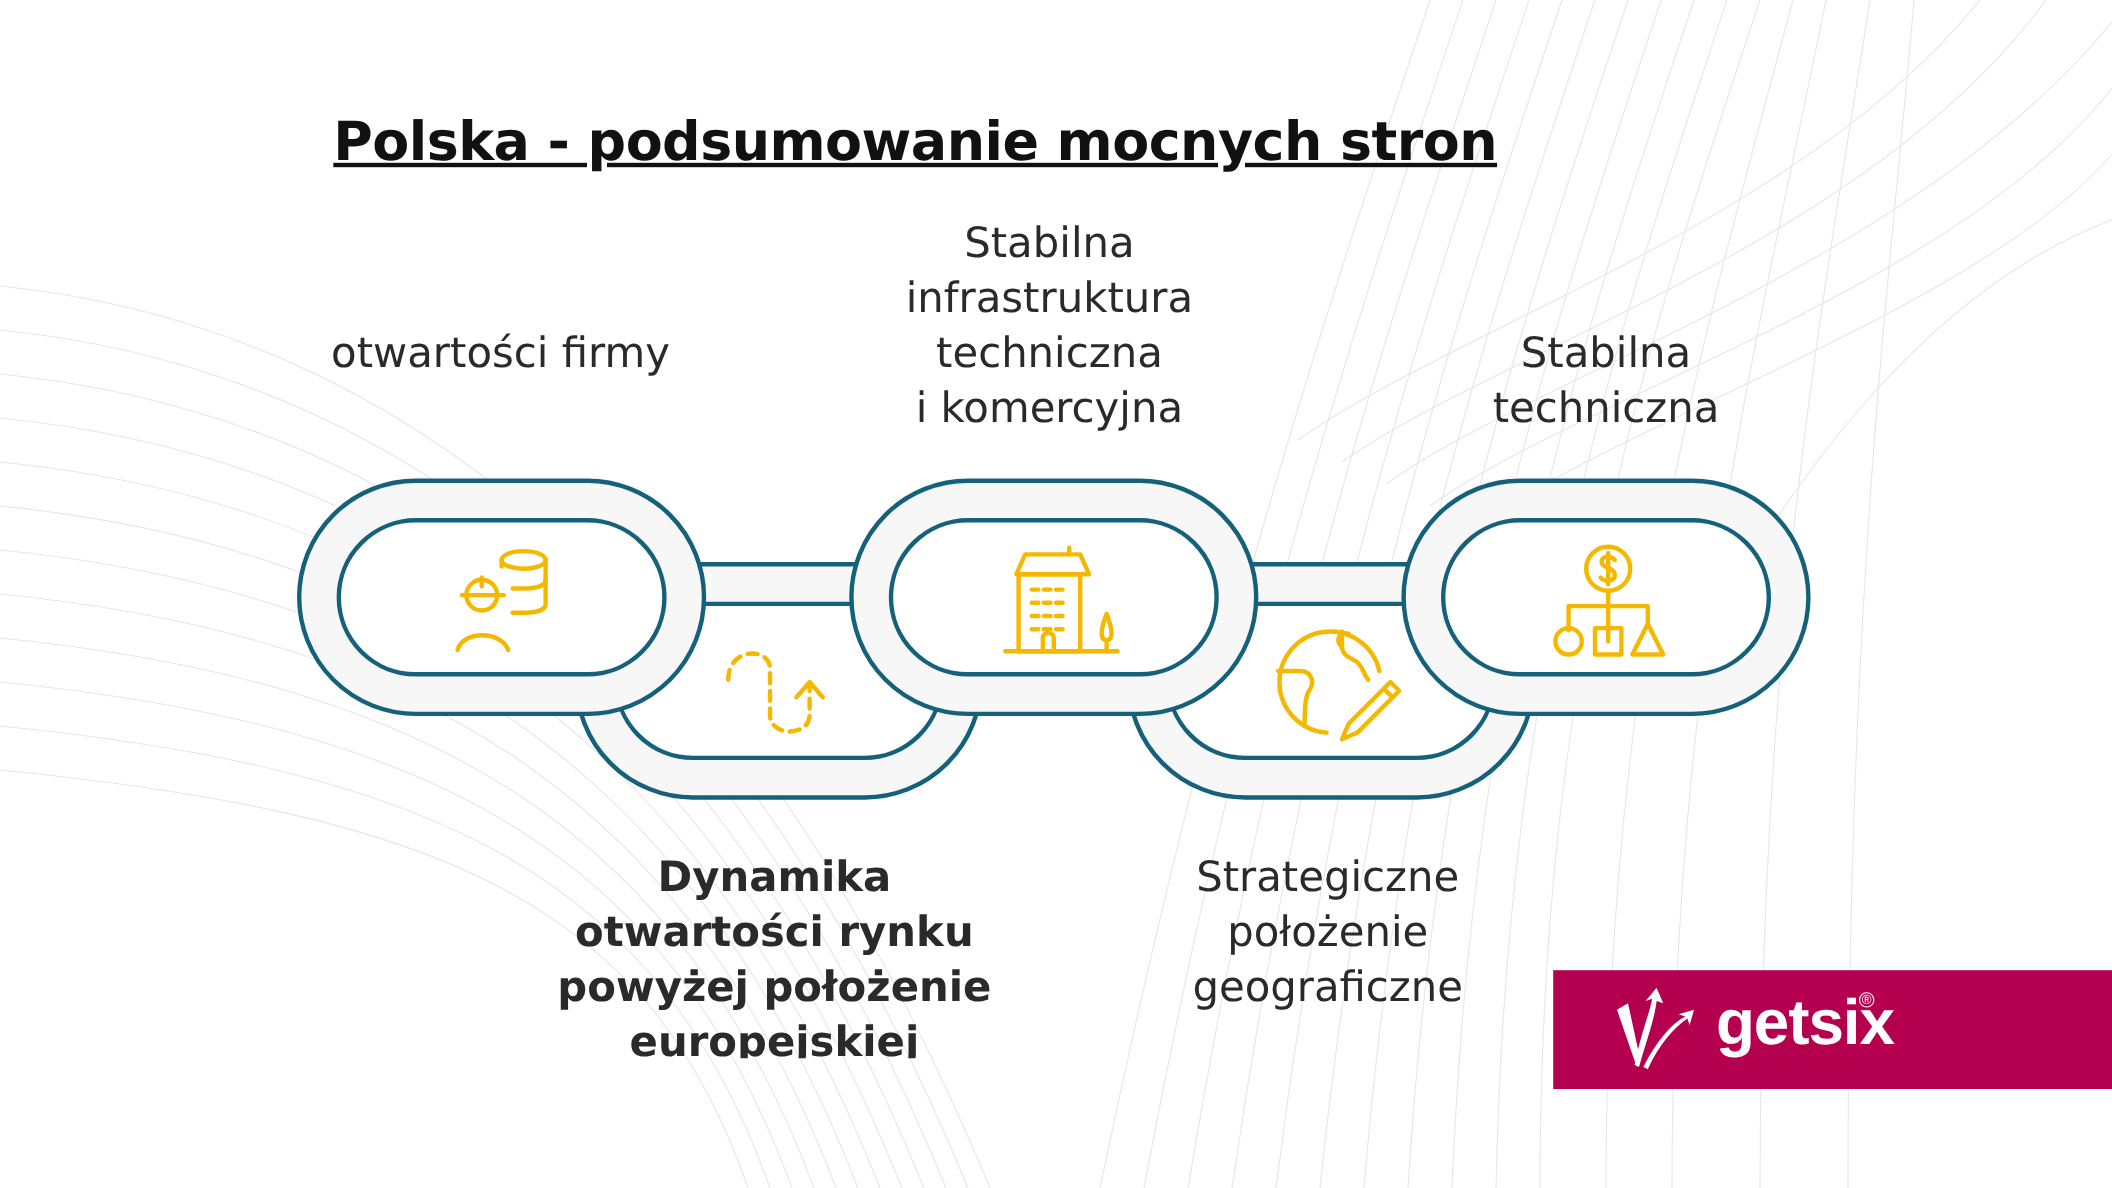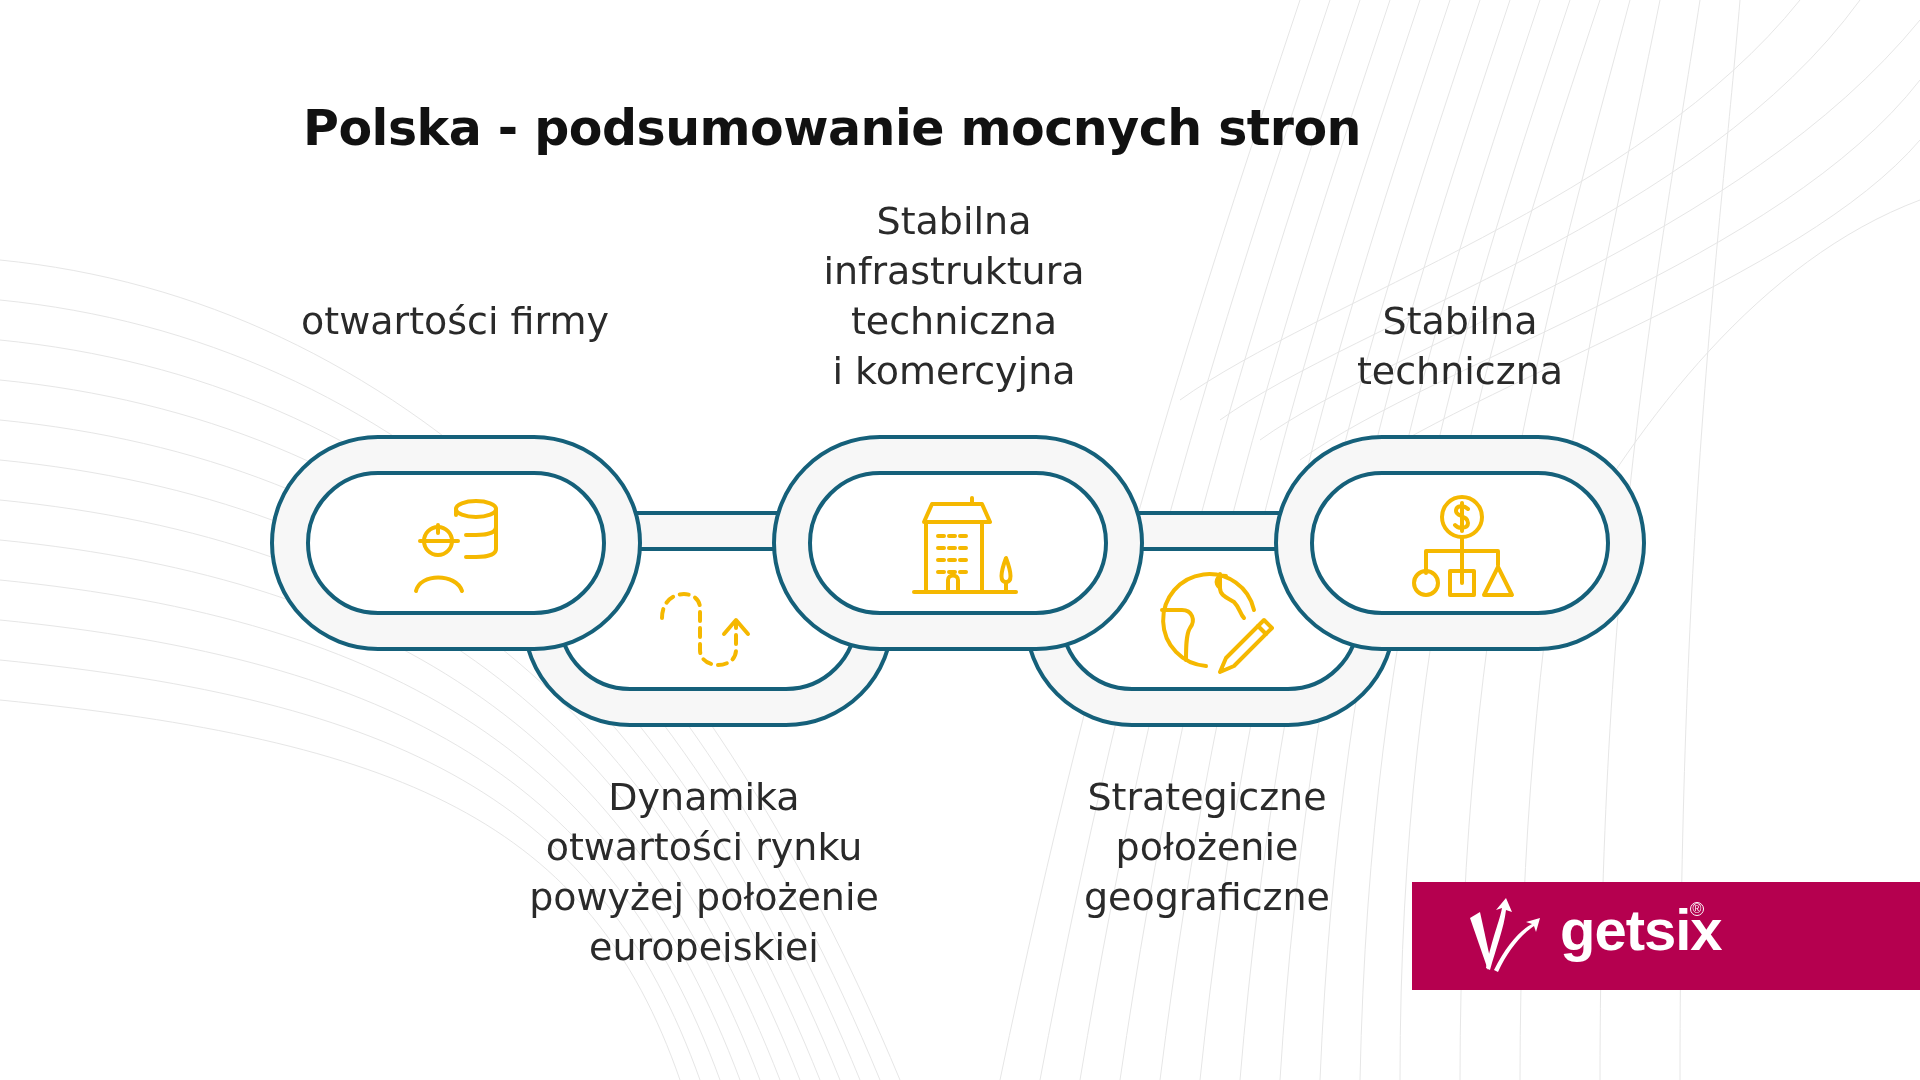--- a/index.html
+++ b/index.html
@@ -1,18 +1,18 @@
 <!DOCTYPE html>
 <html><head>
 <meta charset="utf-8">
 <style>
   html, body { margin:0; padding:0; }
   body { width:1920px; height:1080px; position:relative; overflow:hidden; background:#ffffff; font-family:"DejaVu Sans", sans-serif; color:#222; }
   #bg { position:absolute; left:0; top:0; width:1920px; height:1080px; }
-  .title { position:absolute; left:0; top:100px; width:1664px; text-align:center; font-size:49px; font-weight:bold; color:#111; letter-spacing:-0.5px; }
+  .title { position:absolute; left:0; top:100px; width:1664px; text-align:center; font-size:49px; font-weight:bold; color:#111; letter-spacing:-0.5px;text-decoration:underline; }
   .label { position:absolute; text-align:center; font-size:38px; line-height:50px; color:#2a2a2a; white-space:nowrap; transform:translateX(-50%); }
   .label div { display:block; }
   #chain { position:absolute; left:0; top:0; width:1920px; height:1080px; }
   .logo-box { position:absolute; left:1412px; top:882px; width:508px; height:108px; background:#b5004f; }
   .logo-text { position:absolute; left:128px; top:14px; font-family:"Liberation Sans", sans-serif; font-weight:bold; font-size:58px; color:#fff; letter-spacing:-1px;margin-left:20px; }
   .logo-reg { position:absolute; left:280px; top:12px; font-family:"Liberation Sans", sans-serif; font-size:12px; color:#fff; border:1px solid #fff; border-radius:50%; width:12px; height:12px; line-height:12px; text-align:center; }
   .logo-mark { position:absolute; left:54px; top:16px; }
 </style>
 </head>
 <body>
@@ -63,21 +63,21 @@
 <div class="label" style="left:954px; top:196px;">
   <div>Stabilna</div>
     <div>infrastruktura</div>
     <div>techniczna</div>
     <div>i komercyjna</div>
 </div>
 <div class="label" style="left:1460px; top:296px;">
   <div>Stabilna</div>
     <div>techniczna</div>
 </div>
-<div class="label" style="left:704px; top:772px; height:190px; overflow:hidden;">
+<div class="label" style="left:704px; top:772px; height:190px; overflow:hidden;font-weight:bold;">
   <div>Dynamika</div>
     <div>otwartości rynku</div>
     <div>powyżej położenie</div>
     <div>europejskiej</div>
 </div>
 <div class="label" style="left:1207px; top:772px;">
   <div>Strategiczne</div>
     <div>położenie</div>
     <div>geograficzne</div>
 </div>

